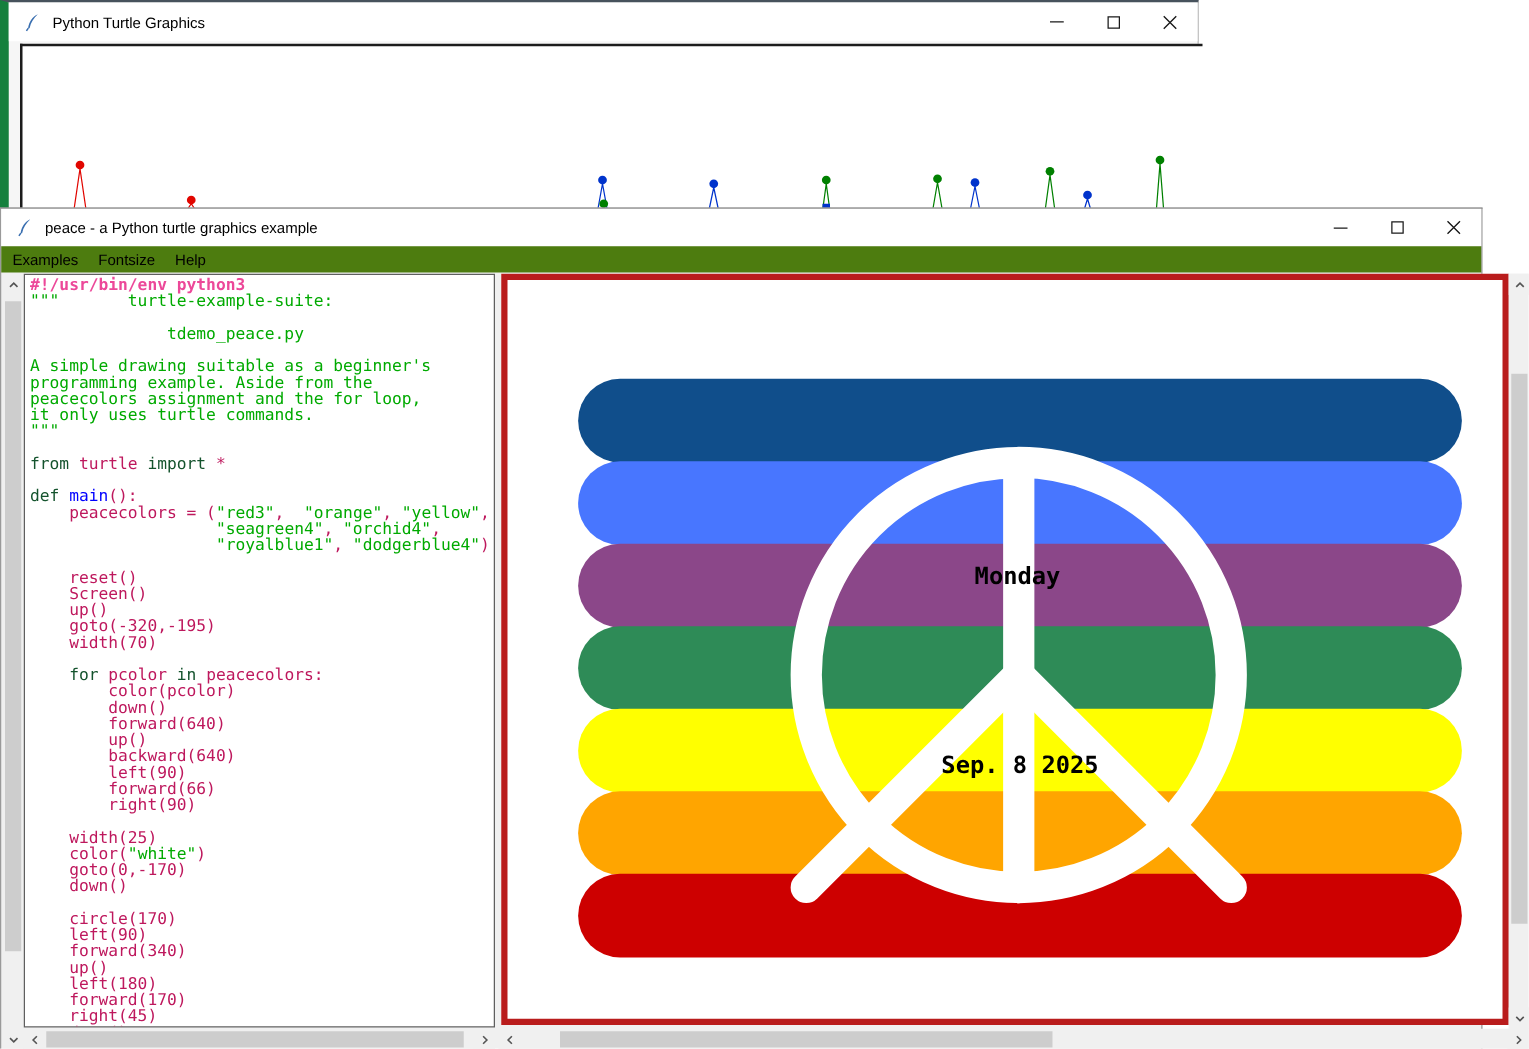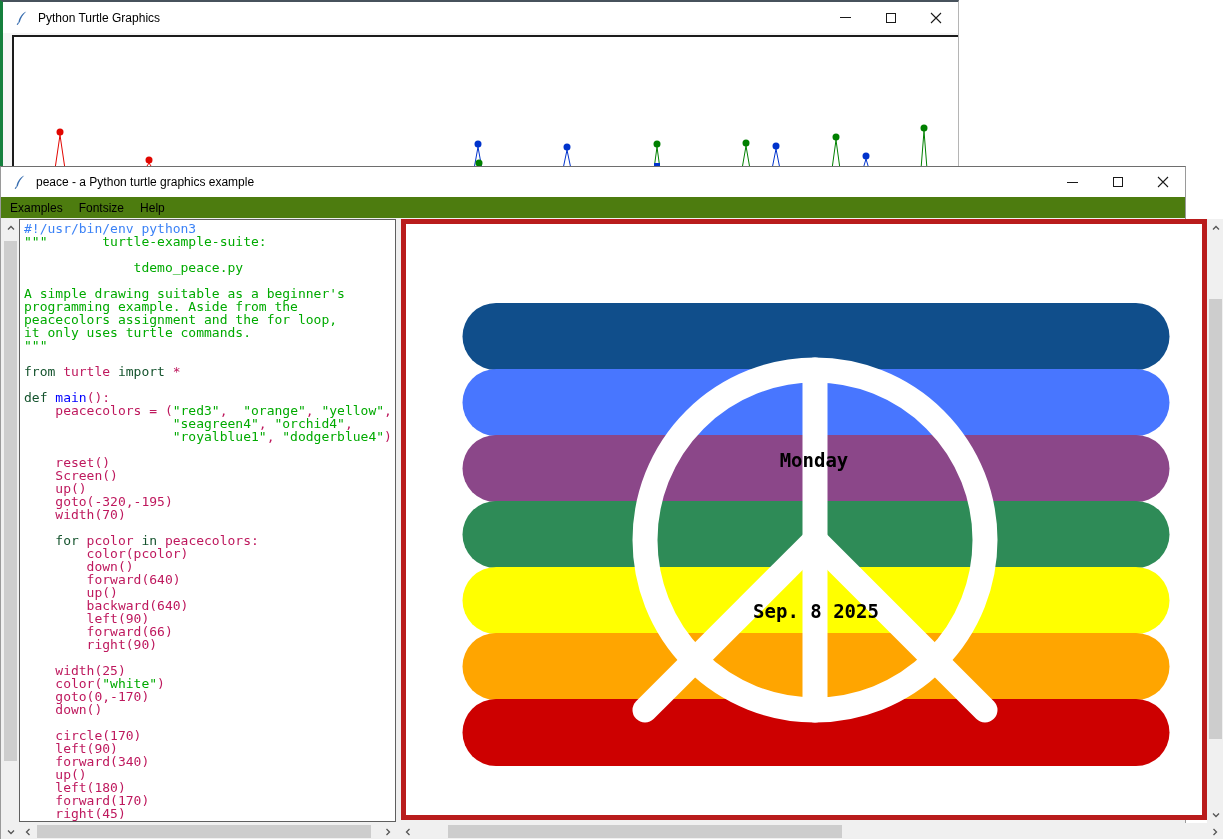--- a/index.html
+++ b/index.html
@@ -12,21 +12,21 @@
   .titlebar { display:flex; align-items:center; background:#ffffff; }
   .title-text { font-size:12px; color:#000; margin-left:8px; white-space:nowrap; }
   .controls { margin-left:auto; display:flex; height:100%; }
   .ctl { width:45px; height:100%; display:flex; align-items:center; justify-content:center; }
   .glyph-min { width:11px; height:1px; background:#1a1a1a; }
   .glyph-max { width:10px; height:10px; border:1px solid #1a1a1a; background:transparent; }
   .feather { margin-left:12px; flex:0 0 auto; }
   
   #back-window {
     position:absolute; left:0; top:0; width:959px; height:167px;
-    background:#f6f6f6; border-top:2px solid #47525c; border-left:3px solid #15803d;
+    background:#f6f6f6; border-top:2px solid #47525c; border-left:7px solid #15803d;
     border-right:1px solid #b5b5b5;
   }
   #back-window .titlebar { height:31px; }
   #back-canvas {
     position:absolute; left:9px; top:33px; width:946px; height:134px;
     background:#ffffff; border-top:2px solid #1c1c1c; border-left:2px solid #1c1c1c;
   }
   
   #front-window {
     position:absolute; left:0; top:166px; width:1186px; height:673px;
@@ -39,21 +39,21 @@
   
   #code-pane {
     position:absolute; left:18px; top:52px; width:377px; height:603px;
     background:#ffffff; border:1px solid #5f5f5f; overflow:hidden;
   }
   #code-text {
     font-family:"DejaVu Sans Mono", monospace; font-size:13px; line-height:13px;
     padding:2px 0 0 4px; white-space:pre;
   }
   .cl { height:13px; white-space:pre; }
-  .tc { color:#3b82f6; } 
+  .tc { color:#ec4899;font-weight:bold; } 
   .ts { color:#00aa00; } 
   .tk { color:#14532d; } 
   .td { color:#0000ff; } 
   .tt { color:#be185d; } 
   
   #canvas-pane {
     position:absolute; left:400px; top:52px; width:806px; height:601px;
     background:#ffffff; border:5px solid #b91c1c; overflow:hidden;
   }
   .canvas-label {

